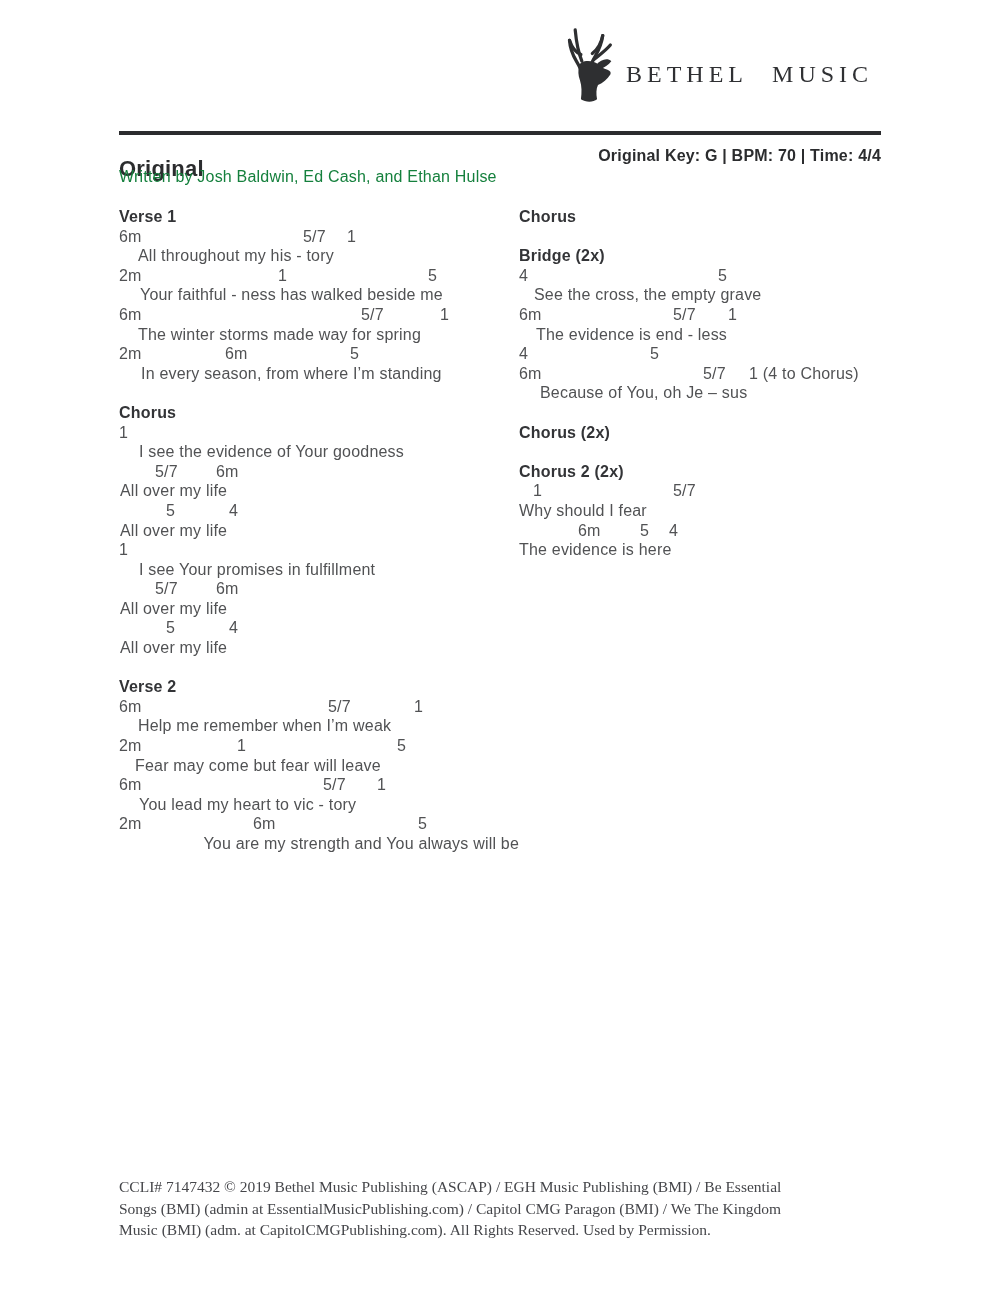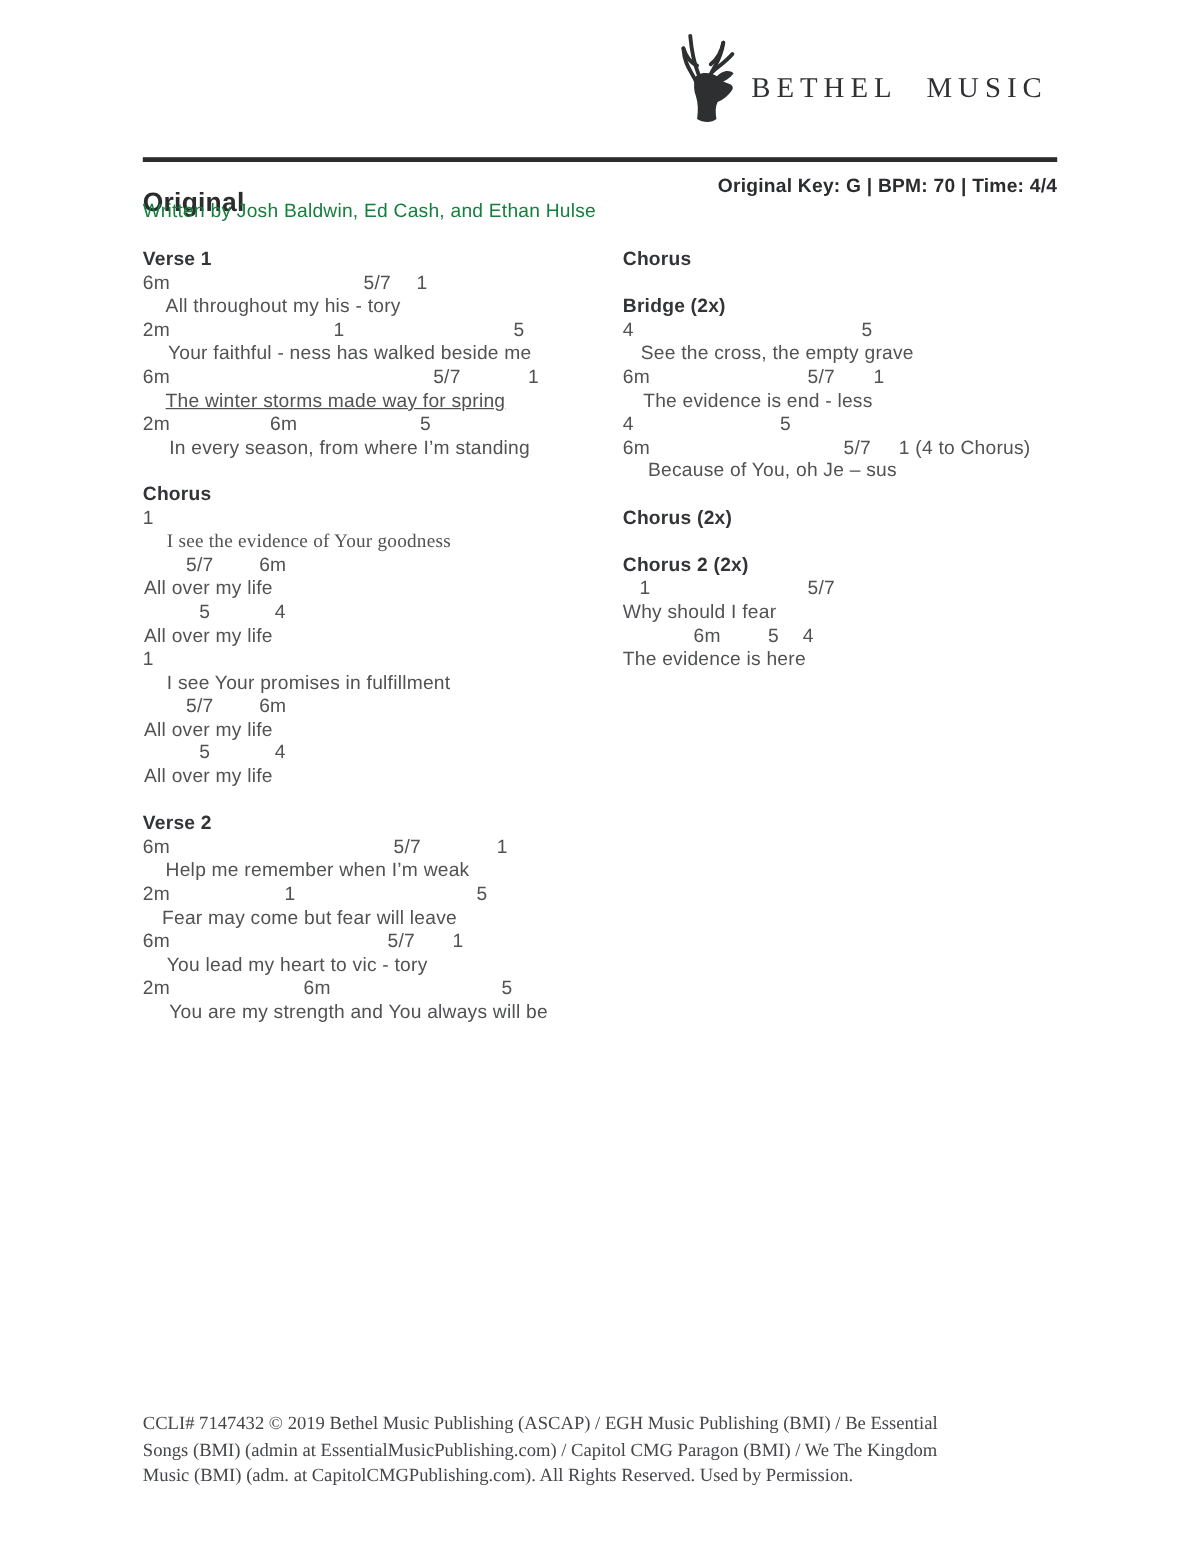--- a/index.html
+++ b/index.html
@@ -101,34 +101,34 @@
             <span class="chord" style="left: 0px;">2m</span>
             <span class="chord" style="left: 159px;">1</span>
             <span class="chord" style="left: 309px;">5</span>
           </div>
           <div class="lyric-line" style="padding-left: 21px;">Your faithful - ness has walked beside me</div>
           <div class="chord-line">
             <span class="chord" style="left: 0px;">6m</span>
             <span class="chord" style="left: 242px;">5/7</span>
             <span class="chord" style="left: 321px;">1</span>
           </div>
-          <div class="lyric-line" style="padding-left: 19px; text-decoration: underline;">The winter storms made way for spring</div>
+          <div class="lyric-line" style="padding-left: 19px;">The winter storms made way for spring</div>
           <div class="chord-line">
             <span class="chord" style="left: 0px;">2m</span>
             <span class="chord" style="left: 106px;">6m</span>
             <span class="chord" style="left: 231px;">5</span>
           </div>
           <div class="lyric-line" style="padding-left: 22px;">In every season, from where I’m standing</div>
         </section>
         <section class="song-section">
           <div class="sec-title">Chorus</div>
           <div class="chord-line">
             <span class="chord" style="left: 0px;">1</span>
           </div>
-          <div class="lyric-line" style="padding-left: 20px; font-family: Liberation Serif, serif;">I see the evidence of Your goodness</div>
+          <div class="lyric-line" style="padding-left: 20px;">I see the evidence of Your goodness</div>
           <div class="chord-line">
             <span class="chord" style="left: 36px;">5/7</span>
             <span class="chord" style="left: 97px;">6m</span>
           </div>
           <div class="lyric-line" style="padding-left: 1px;">All over my life</div>
           <div class="chord-line">
             <span class="chord" style="left: 47px;">5</span>
             <span class="chord" style="left: 110px;">4</span>
           </div>
           <div class="lyric-line" style="padding-left: 1px;">All over my life</div>
@@ -165,21 +165,21 @@
             <span class="chord" style="left: 0px;">6m</span>
             <span class="chord" style="left: 204px;">5/7</span>
             <span class="chord" style="left: 258px;">1</span>
           </div>
           <div class="lyric-line" style="padding-left: 20px;">You lead my heart to vic - tory</div>
           <div class="chord-line">
             <span class="chord" style="left: 0px;">2m</span>
             <span class="chord" style="left: 134px;">6m</span>
             <span class="chord" style="left: 299px;">5</span>
           </div>
-          <div class="lyric-line" style="padding-left: 22px;">You are my strength and You always will be</div>
+          <div class="lyric-line" style="padding-left: 22px; text-align: right;">You are my strength and You always will be</div>
         </section>
       </div>
     <div class="col col-right" id="col-right">
         <section class="song-section">
           <div class="sec-title">Chorus</div>
         </section>
         <section class="song-section">
           <div class="sec-title">Bridge (2x)</div>
           <div class="chord-line">
             <span class="chord" style="left: 0px;">4</span>

